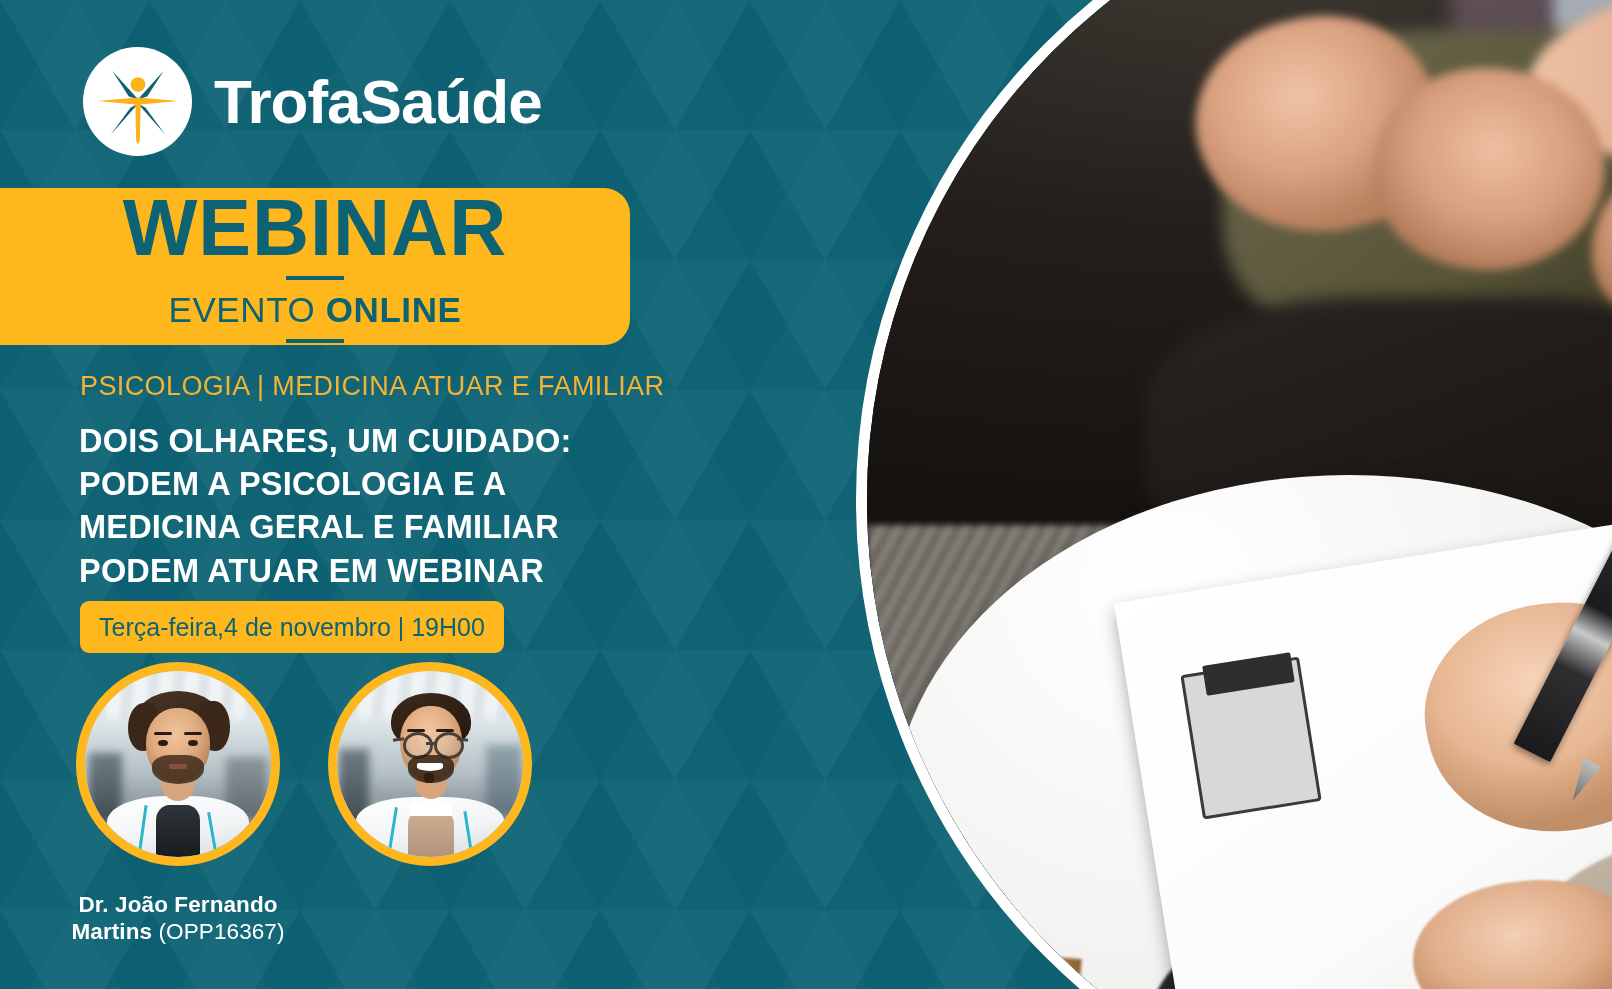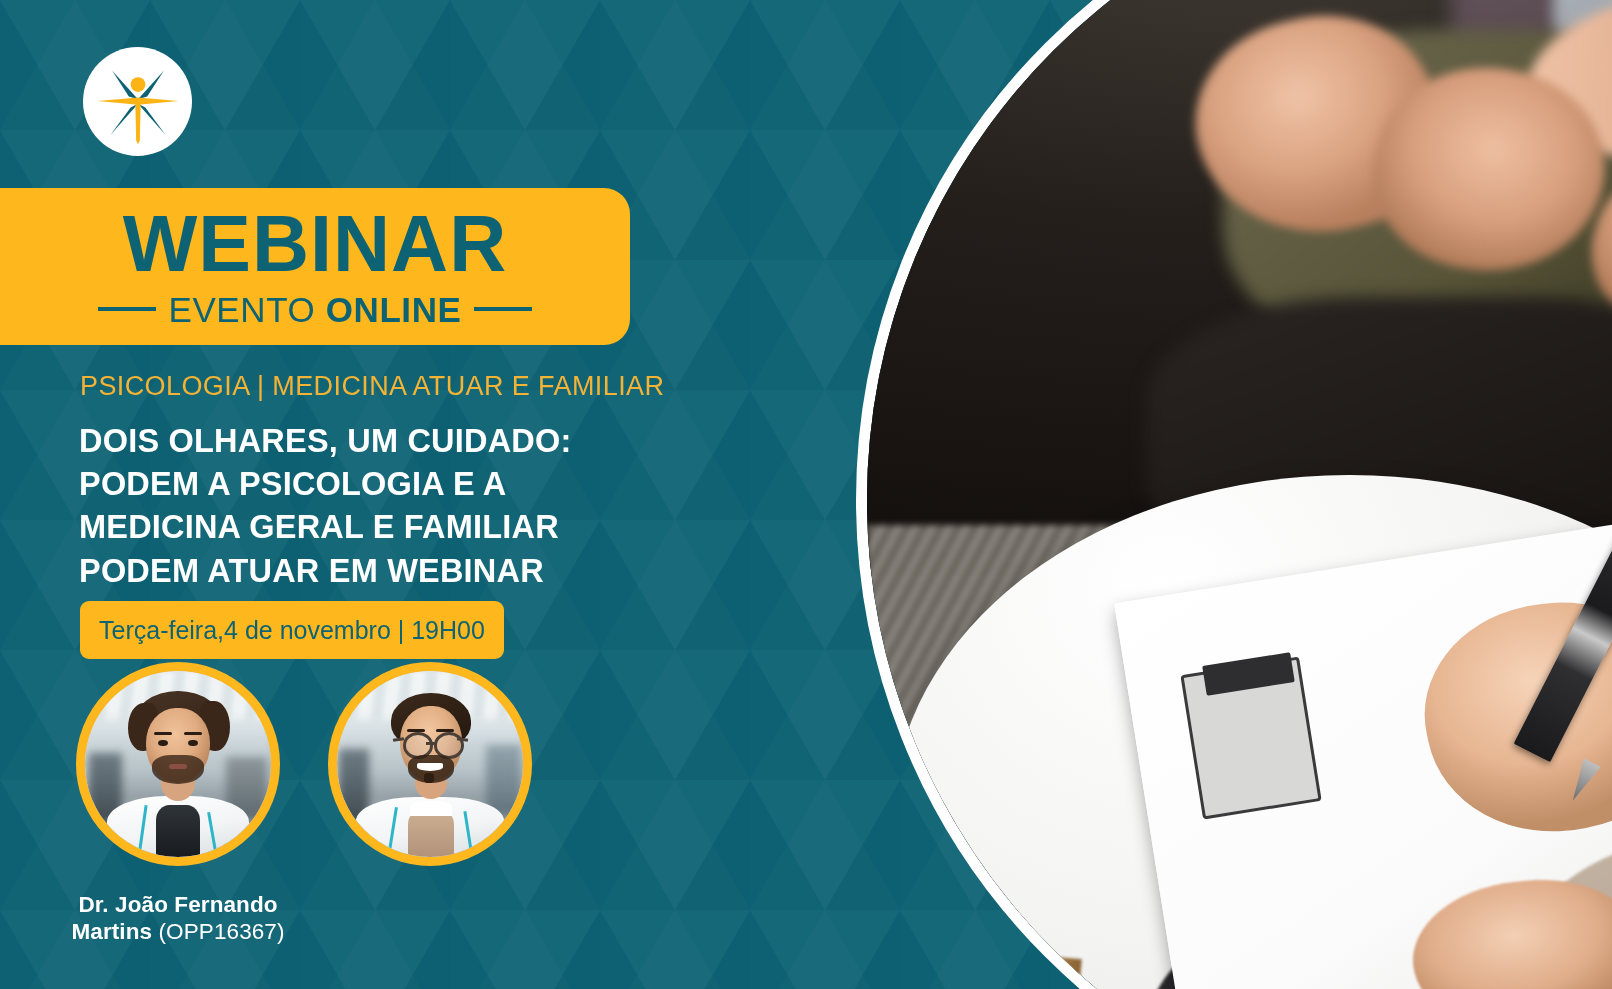--- a/index.html
+++ b/index.html
@@ -120,21 +120,21 @@
     position:absolute;left:-30px;top:188px;width:660px;height:157px;
     background:#feb81e;border-radius:0 26px 26px 0;
     display:flex;flex-direction:column;align-items:center;justify-content:center;
     padding-left:30px;box-sizing:border-box;
   }
   #webinar-title{
     font-size:79px;font-weight:bold;color:#0d6374;letter-spacing:1px;
     line-height:.96;margin:0;
   }
   #webinar-sub{
-    display:flex;align-items:center;gap:12px;margin-top:10px;
+    display:flex;align-items:center;gap:12px;margin-top:10px;flex-direction:column;
   }
   .rule{width:58px;height:4px;background:#0d6374;}
   #webinar-sub-text{font-size:35px;color:#0d6374;letter-spacing:.6px;line-height:1;}
   #webinar-sub-text b{font-weight:bold;}
 
   
   #specialties{
     position:absolute;left:80px;top:371px;
     font-size:27px;color:#f5b335;letter-spacing:.4px;white-space:nowrap;
   }
@@ -142,21 +142,21 @@
   
   #event-title{
     position:absolute;left:79px;top:420px;width:700px;
     font-size:32.5px;font-weight:bold;color:#ffffff;
     line-height:1.33;letter-spacing:.2px;
   }
   #event-title div{white-space:nowrap;}
 
   
   #date-badge{
-    position:absolute;left:80px;top:601px;height:58px;
+    position:absolute;left:80px;top:601px;height:52px;
     background:#feb81e;border-radius:9px;
     display:flex;align-items:center;padding:0 19px;box-sizing:border-box;
     font-size:25px;color:#0d6374;white-space:nowrap;line-height:1;
   }
   #date-badge b{font-weight:normal;}
 
   
   #speakers{position:absolute;left:74px;top:662px;display:flex;gap:44px;}
   .speaker{width:208px;display:flex;flex-direction:column;align-items:center;}
   .avatar{
@@ -251,20 +251,21 @@
         <polygon points="50,52 20,86 42,56" fill="#0d6374"></polygon>
         <polygon points="50,52 80,86 58,56" fill="#0d6374"></polygon>
 
         <polygon points="6,49 50,45 94,49 50,53" fill="#fbb316"></polygon>
 
         <polygon points="47,46 53,46 52,92 50,96 48,92" fill="#fbb316"></polygon>
 
         <circle cx="50" cy="31" r="8" fill="#fbb316"></circle>
       </svg>
     </div>
+    <div id="logo-word">TrofaSaúde</div>
   </div>
 
   <div id="webinar-banner">
     <div id="webinar-title">WEBINAR</div>
     <div id="webinar-sub">
       <span class="rule"></span>
       <span id="webinar-sub-text"><span>EVENTO </span><b>ONLINE</b></span>
       <span class="rule"></span>
     </div>
   </div>

